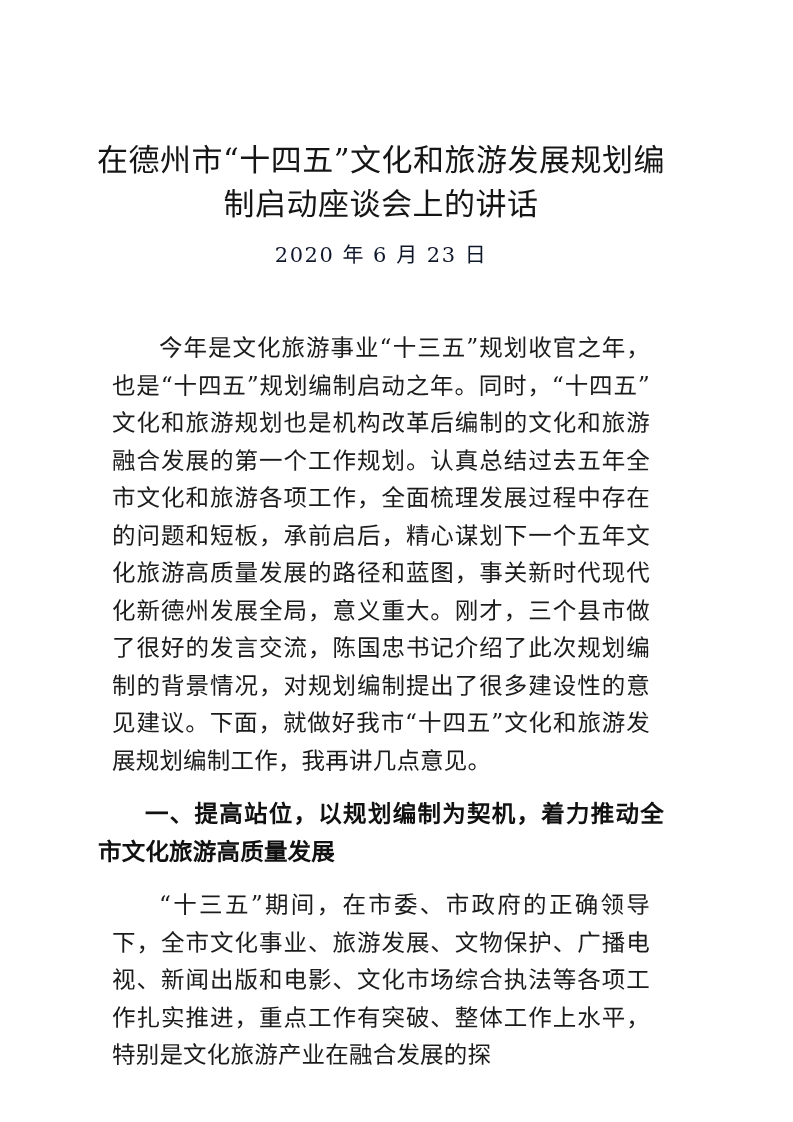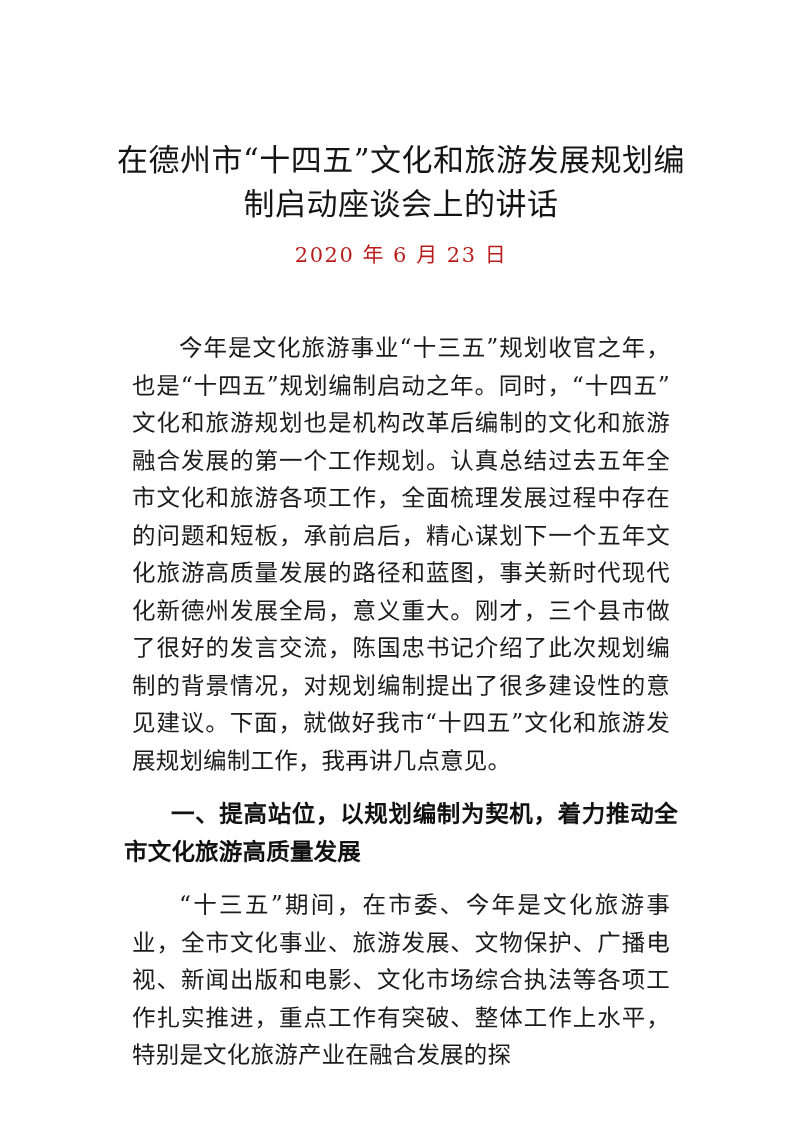--- a/index.html
+++ b/index.html
@@ -15,21 +15,21 @@
     height: 1122px;
     background: #ffffff;
     overflow: hidden;
     font-family: "DejaVu Serif", "Liberation Serif", serif;
     color: #1b1b1b;
     box-sizing: border-box;
   }
 
   .content {
     position: absolute;
-    left: 116px;
+    left: 96px;
     top: 0;
     width: 570px;
   }
 
   
   .doc-title {
     margin: 0;
     padding-top: 138px;
     font-size: 31px;
     line-height: 44px;
@@ -51,21 +51,21 @@
     letter-spacing: 1px;
   }
 
   .doc-date {
     margin: 0;
     padding-top: 14px;
     font-size: 21px;
     line-height: 30px;
     text-align: center;
     font-family: "DejaVu Serif", "Liberation Serif", serif;
-    color: #b91c1c;
+    color: #0f172a;
     letter-spacing: 1.5px;
   }
 
   
   .body-block {
     padding-top: 44px;
   }
 
   .salutation {
     margin: 0;
@@ -80,21 +80,21 @@
     font-size: 23.5px;
     line-height: 37.5px;
     text-align: justify;
     text-justify: inter-character;
     text-align-last: left;
     text-indent: 2em;
     letter-spacing: 0.2px;
   }
 
   .section-heading {
-    margin: 8px;
+    margin: 2px;
     font-size: 23.5px;
     line-height: 37.5px;
     text-align: justify;
     text-justify: inter-character;
     text-align-last: left;
     text-indent: 2em;
     font-weight: 700;
     letter-spacing: 0.2px;
     font-family: "DejaVu Sans", "Liberation Sans", sans-serif;
     color: #111111;
@@ -111,17 +111,17 @@
 
     <p class="doc-date">2020 年 6 月 23 日</p>
 
     <div class="body-block">
 
 
       <p class="para">今年是文化旅游事业“十三五”规划收官之年，也是“十四五”规划编制启动之年。同时，“十四五”文化和旅游规划也是机构改革后编制的文化和旅游融合发展的第一个工作规划。认真总结过去五年全市文化和旅游各项工作，全面梳理发展过程中存在的问题和短板，承前启后，精心谋划下一个五年文化旅游高质量发展的路径和蓝图，事关新时代现代化新德州发展全局，意义重大。刚才，三个县市做了很好的发言交流，陈国忠书记介绍了此次规划编制的背景情况，对规划编制提出了很多建设性的意见建议。下面，就做好我市“十四五”文化和旅游发展规划编制工作，我再讲几点意见。</p>
 
       <p class="section-heading">一、提高站位，以规划编制为契机，着力推动全市文化旅游高质量发展</p>
 
-      <p class="para">“十三五”期间，在市委、今年是文化旅游事业，全市文化事业、旅游发展、文物保护、广播电视、新闻出版和电影、文化市场综合执法等各项工作扎实推进，重点工作有突破、整体工作上水平，特别是文化旅游产业在融合发展的探</p>
+      <p class="para">“十三五”期间，在市委、市政府的正确领导下，全市文化事业、旅游发展、文物保护、广播电视、新闻出版和电影、文化市场综合执法等各项工作扎实推进，重点工作有突破、整体工作上水平，特别是文化旅游产业在融合发展的探</p>
 
     </div>
   </div>
 </div>
 
 </body></html>

